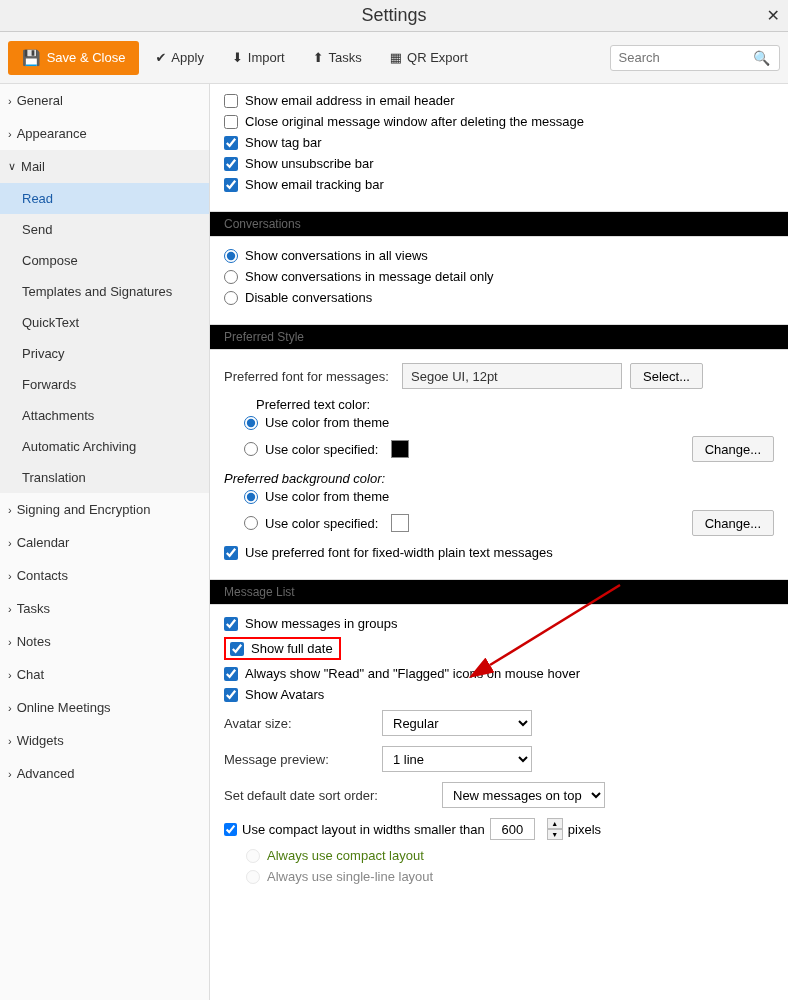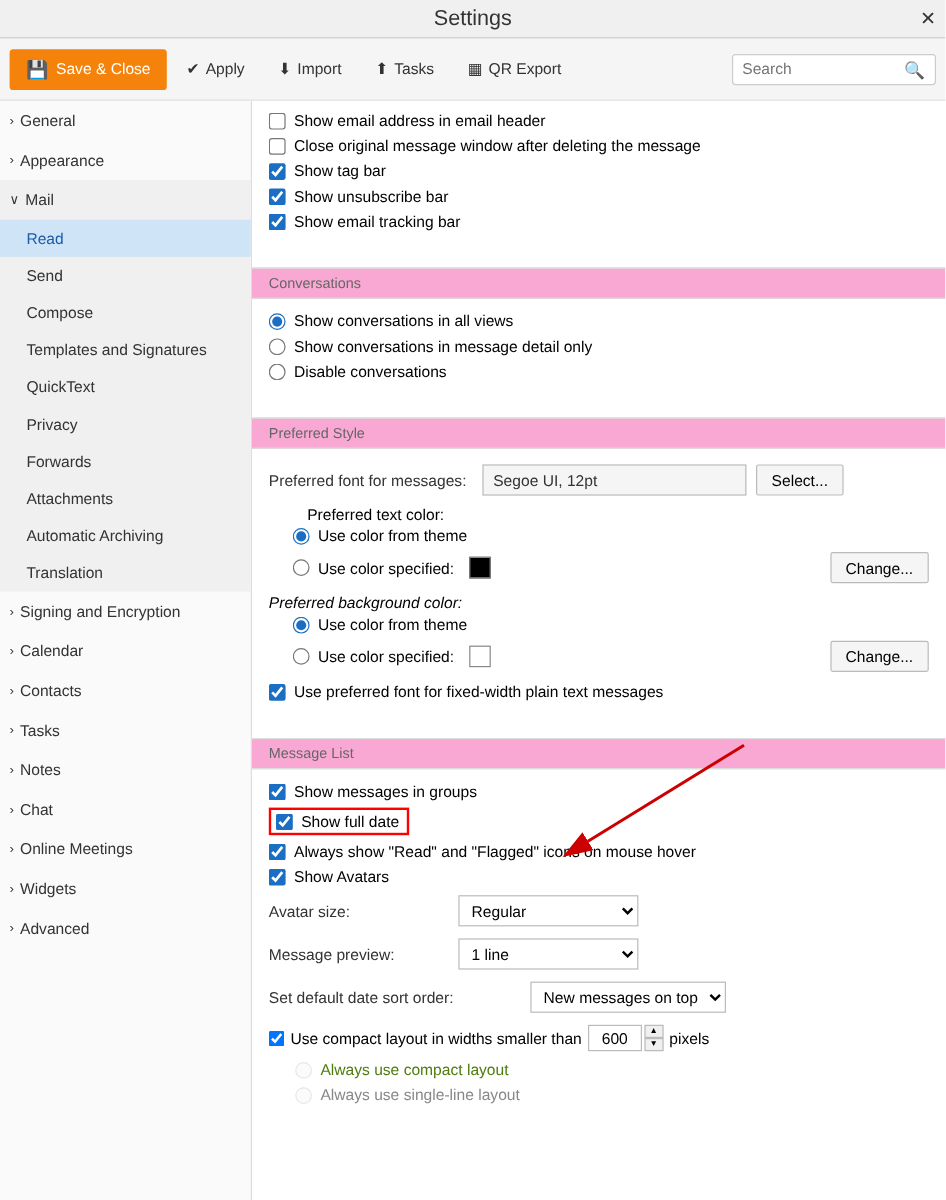--- a/index.html
+++ b/index.html
@@ -119,27 +119,27 @@
 
     
     .content {
       flex: 1;
       overflow-y: auto;
       padding: 0;
       background: #fff;
     }
 
     .section-divider {
-      background: #f9a8d4;
+      background: #000000;
       color: #666;
       font-size: 12px;
       padding: 5px 14px;
       border-top: 1px solid #ddd;
       border-bottom: 1px solid #ddd;
-      margin-top: 20px;
+      margin-top: 8px;
     }
 
     .settings-group {
       padding: 8px 14px;
     }
 
     .checkbox-row {
       display: flex;
       align-items: center;
       gap: 7px;
@@ -211,21 +211,21 @@
       display: inline-flex;
       align-items: center;
       padding: 2px 4px;
       gap: 7px;
     }
 
     
     .spinner-wrapper {
       display: flex;
       align-items: center;
-      gap: 2px;
+      gap: 12px;
     }
     .spinner-input {
       border: 1px solid #bbb;
       width: 45px;
       height: 22px;
       text-align: center;
       font-size: 13px;
     }
     .spinner-btns {
       display: flex;

